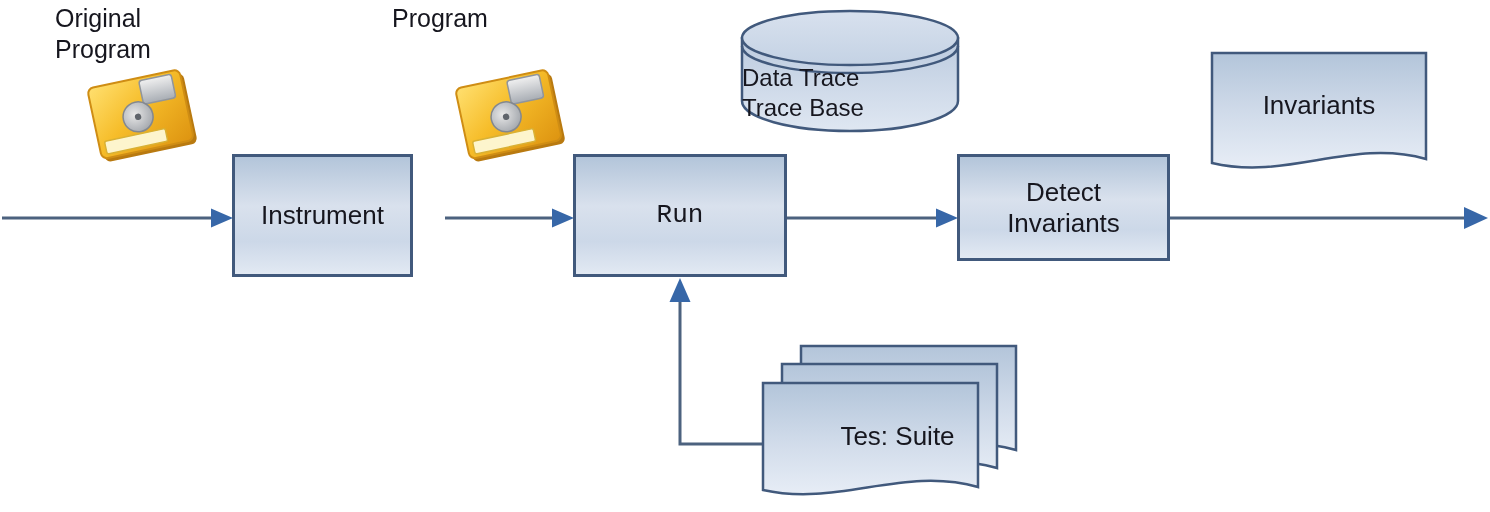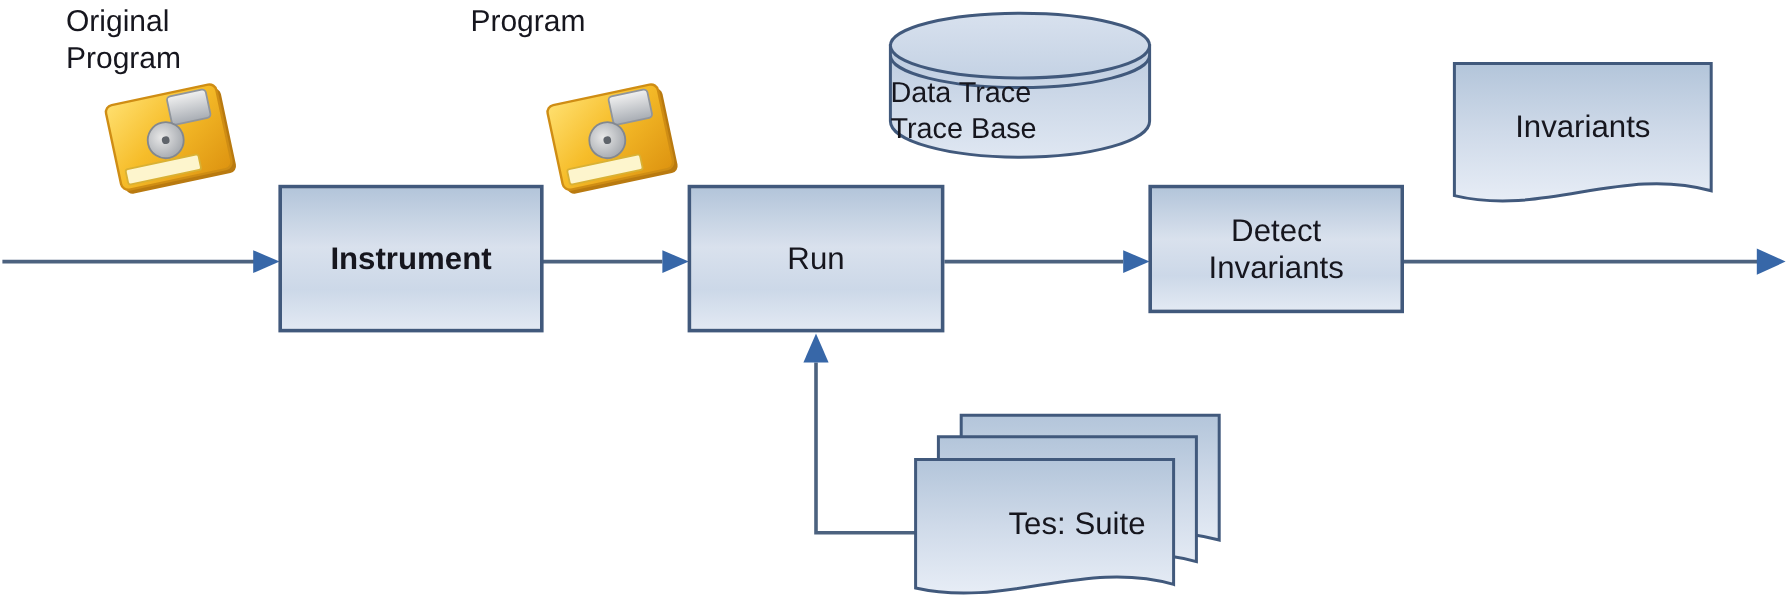--- a/index.html
+++ b/index.html
@@ -20,22 +20,22 @@
   .shape{stroke:var(--shape-border); stroke-width:2.5;}
   .rim{stroke:var(--shape-border); stroke-width:2.5; fill:none;}
 
   .process-box{
     position:absolute; z-index:2; box-sizing:border-box;
     border:3px solid var(--shape-border);
     background:linear-gradient(180deg,#b3c5da 0%,#d9e1ed 42%,#ccd8e8 72%,#e2e9f3 100%);
     display:flex; flex-direction:column; align-items:center; justify-content:center;
     font-size:26px; line-height:31px; text-align:center;
   }
-  .box-instrument{left:232px; top:154px; width:221px; height:123px;font-weight:bold;}
-  .box-run{left:573px; top:154px; width:214px; height:123px;}
+  .box-instrument{left:232px; top:154px; width:181px; height:123px;}
+  .box-run{left:573px; top:154px; width:214px; height:123px;font-family:Liberation Mono, monospace;}
   .box-detect{left:957px; top:154px; width:213px; height:107px;}
 
   .lbl{
     position:absolute; z-index:3; text-align:left;
     font-size:25px; line-height:31px; white-space:nowrap;
   }
   .lbl-original{left:55px; top:3px; width:185px;}
   .lbl-instrumented{left:392px; top:3px; width:220px;}
   .lbl-db{left:742px; top:63px; width:228px; line-height:30px; font-size:24px;}
   .lbl-invariants{left:1212px; top:53px; width:214px; height:104px;

